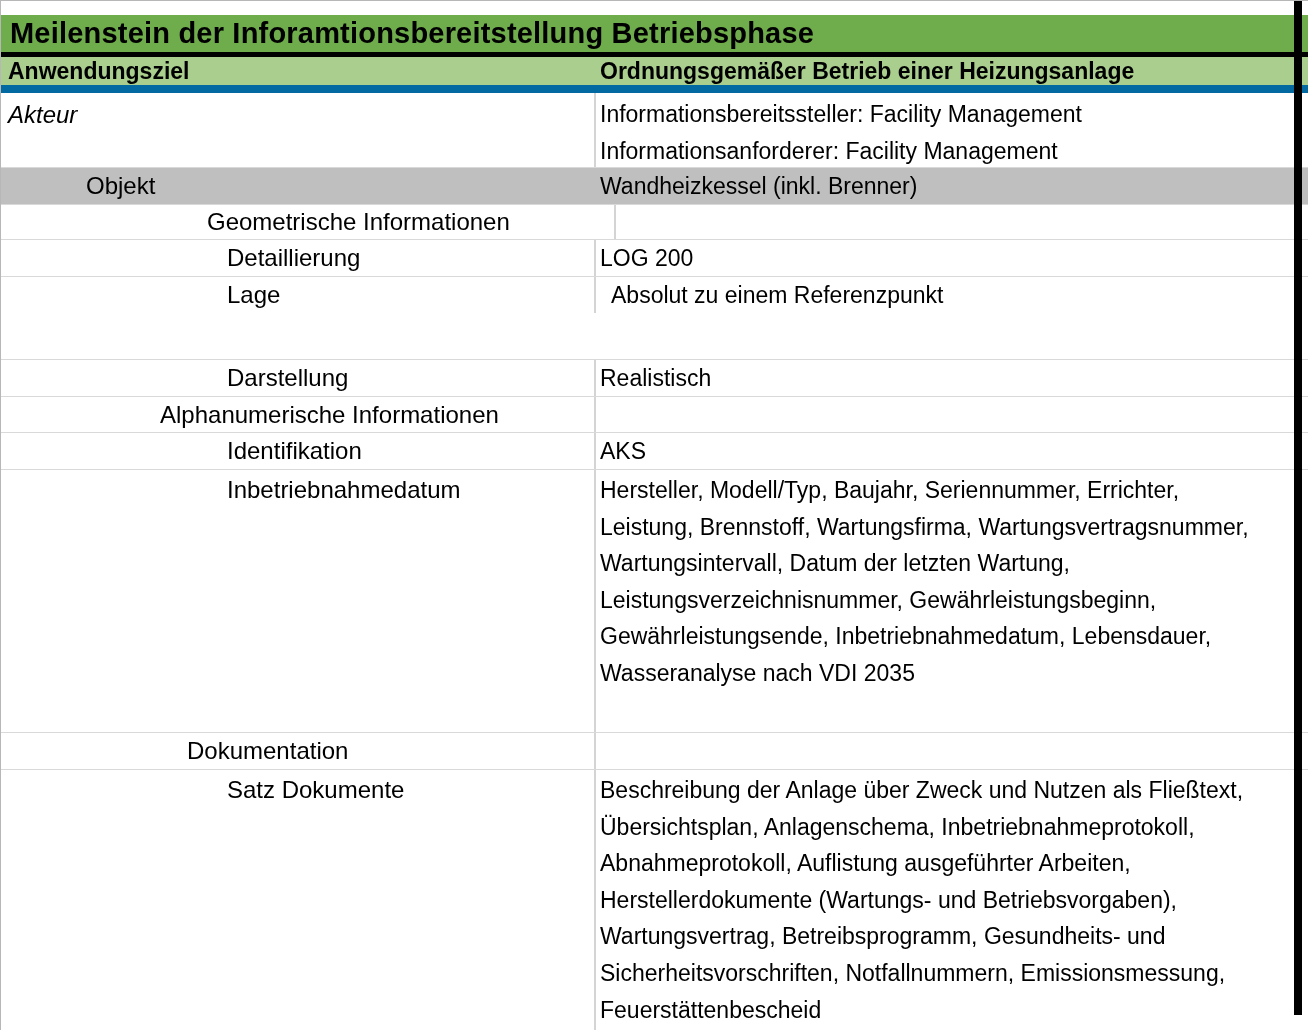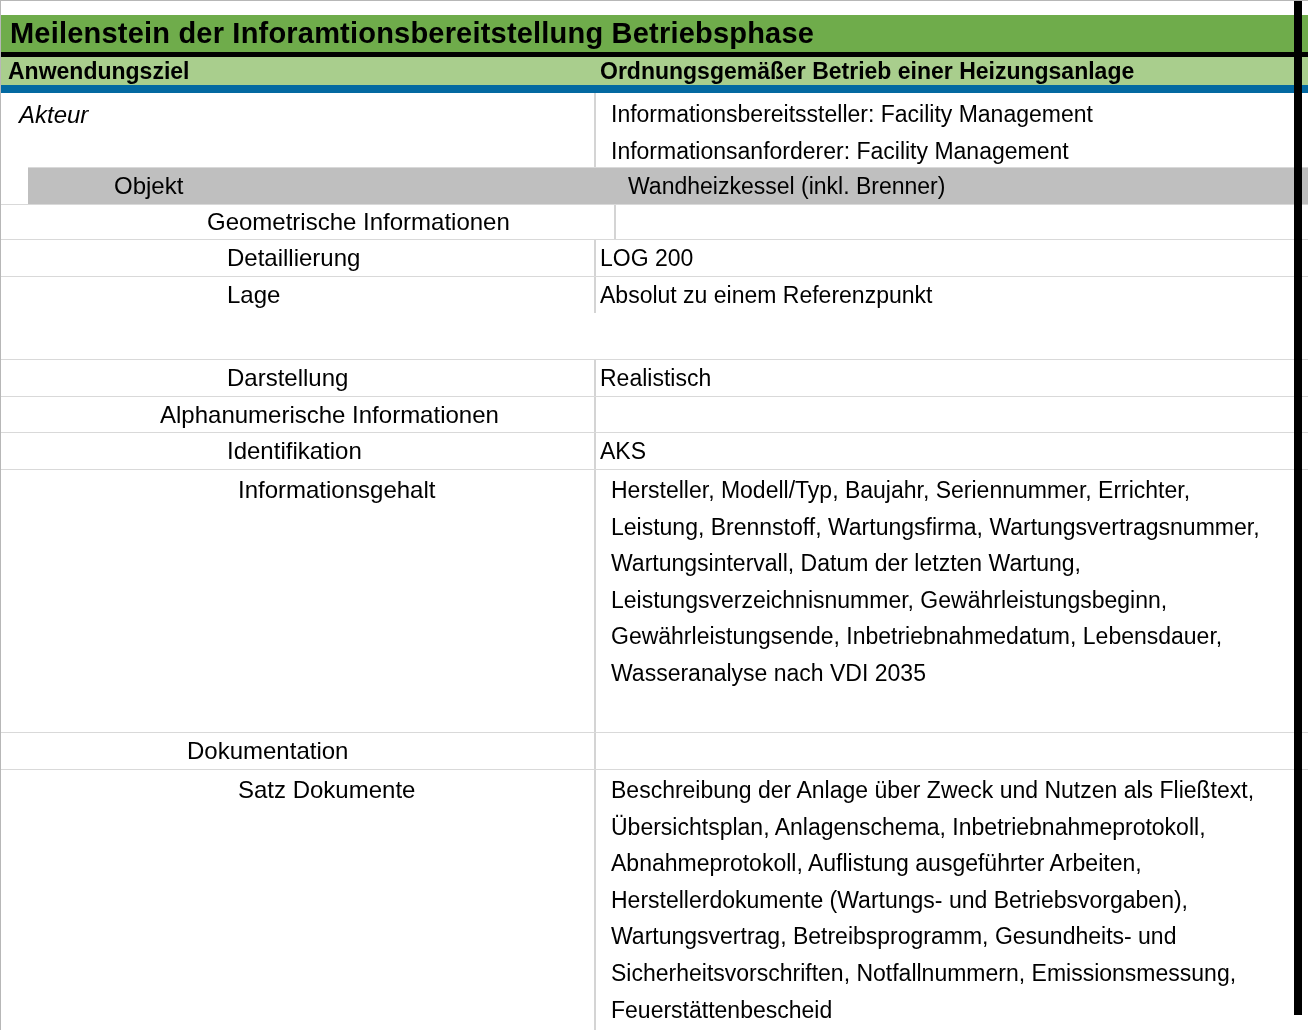--- a/index.html
+++ b/index.html
@@ -38,35 +38,35 @@
   .cell-r { flex:1 1 auto; padding-left:4px; display:flex; align-items:center; min-width:0; }
 
   .brow { display:flex; border-top:1px solid #D9D9D9; }
   .brow .cell-l { border-right:2px solid #D4D4D4; }
   .lbl { font-size:24px; white-space:pre; }
   .val { font-size:23px; white-space:pre; }
 
   .r0 { border-top:none; height:74px; }
   .r0 .cell-l { padding-left:8px; }
   .r0 .lbl { font-style:italic; }
-  .r1 { height:37px; background:#BFBFBF;margin-left:28px; }
+  .r1 { height:37px; background:#BFBFBF; }
   .r1 .cell-l { padding-left:86px; border-right-color:transparent; }
   .r2 { height:35px;padding-left:20px; } .r2 .cell-l { padding-left:187px; }
   .r3 { height:37px; } .r3 .cell-l { padding-left:227px; }
   .r4 { height:36px; } .r4 .cell-l { padding-left:227px; }
-  .r5 { height:37px; } .r5 .cell-l { padding-left:227px; }
+  .r5 { height:37px;gap:11px; } .r5 .cell-l { padding-left:227px; }
   .r6 { height:37px;margin-top:46px; } .r6 .cell-l { padding-left:227px; }
   .r7 { height:36px; } .r7 .cell-l { padding-left:160px; }
   .r8 { height:37px;justify-content:flex-end; } .r8 .cell-l { padding-left:227px; }
   .r9 { height:263px; } .r9 .cell-l { padding-left:227px; }
   .r10 { height:37px; } .r10 .cell-l { padding-left:187px; }
   .r11 { height:280px; } .r11 .cell-l { padding-left:227px; }
 
   .tall .cell-l, .tall .cell-r { align-items:flex-start; }
-  .tall .lbl, .tall .val { line-height:36.6px; padding-top:2px;margin-left:11px; }
+  .tall .lbl, .tall .val { line-height:36.6px; padding-top:2px; }
   .r0 .lbl, .r0 .val { line-height:37px; padding-top:3px; }
 </style>
 </head>
 <body>
 
 <div class="sheet">
   <div class="edge-top"></div>
   <div class="edge-left"></div>
   <div class="right-border"></div>
 
@@ -152,21 +152,21 @@
     <div class="cell-l">
         <span class="lbl">Identifikation</span>
       </div>
     <div class="cell-r">
         <span class="val">AKS</span>
       </div>
   </div>
 
   <div class="brow r9 tall">
     <div class="cell-l">
-        <span class="lbl">Informationsgehalt</span>
+        <span class="lbl">Inbetriebnahmedatum</span>
       </div>
     <div class="cell-r">
         <span class="val">Hersteller, Modell/Typ, Baujahr, Seriennummer, Errichter,
 Leistung, Brennstoff, Wartungsfirma, Wartungsvertragsnummer,
 Wartungsintervall, Datum der letzten Wartung,
 Leistungsverzeichnisnummer, Gewährleistungsbeginn,
 Gewährleistungsende, Inbetriebnahmedatum, Lebensdauer,
 Wasseranalyse nach VDI 2035</span>
       </div>
   </div>

